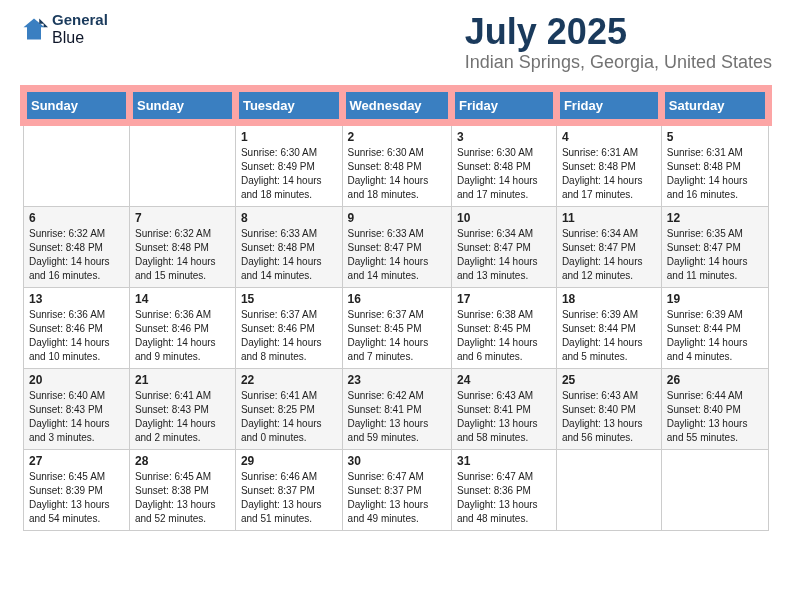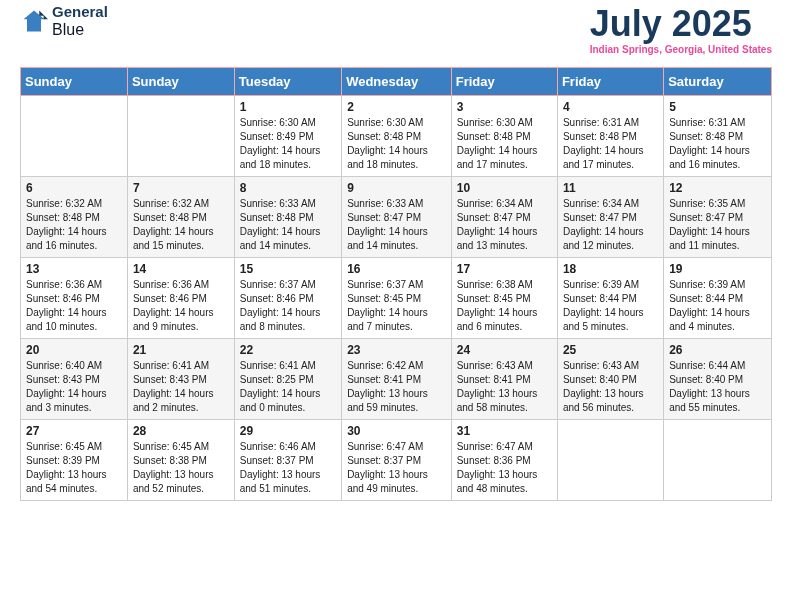--- a/index.html
+++ b/index.html
@@ -4,21 +4,21 @@
   <style>
     * { margin: 0; padding: 0; box-sizing: border-box; }
     body {
       font-family: Arial, sans-serif;
       background: #fff;
       width: 792px;
       min-height: 612px;
     }
     .page {
       width: 792px;
-      padding: 4px 20px 16px 20px;
+      padding: 12px 20px 16px 20px;
       background: #fff;
     }
     .header {
       display: flex;
       justify-content: space-between;
       align-items: flex-start;
       margin-bottom: 12px;
     }
     .logo {
       display: flex;
@@ -47,37 +47,36 @@
     .title-block {
       text-align: left;
     }
     .title-month {
       font-size: 36px;
       font-weight: bold;
       color: #1a3a5c;
       line-height: 1.1;
     }
     .title-location {
-      font-size: 10px;
-      color: #ec4899;
-      font-weight: bold;
+      font-size: 18px;
+      color: #737373;
     }
     .calendar {
       width: 100%;
       border-collapse: collapse;
       border: 1px solid #ccc;
     }
     .calendar thead tr th {
       background: #3a7fc1;
       color: #fff;
       font-size: 13px;
       font-weight: bold;
       padding: 6px 4px;
       text-align: left;
-      border: 1px solid #fca5a5;
+      border: 7px solid #fca5a5;
     }
     .calendar tbody tr td {
       vertical-align: top;
       border: 1px solid #ccc;
       padding: 4px 5px;
       width: 113px;
       min-height: 70px;
       font-size: 10px;
       color: #222;
       background: #fff;

